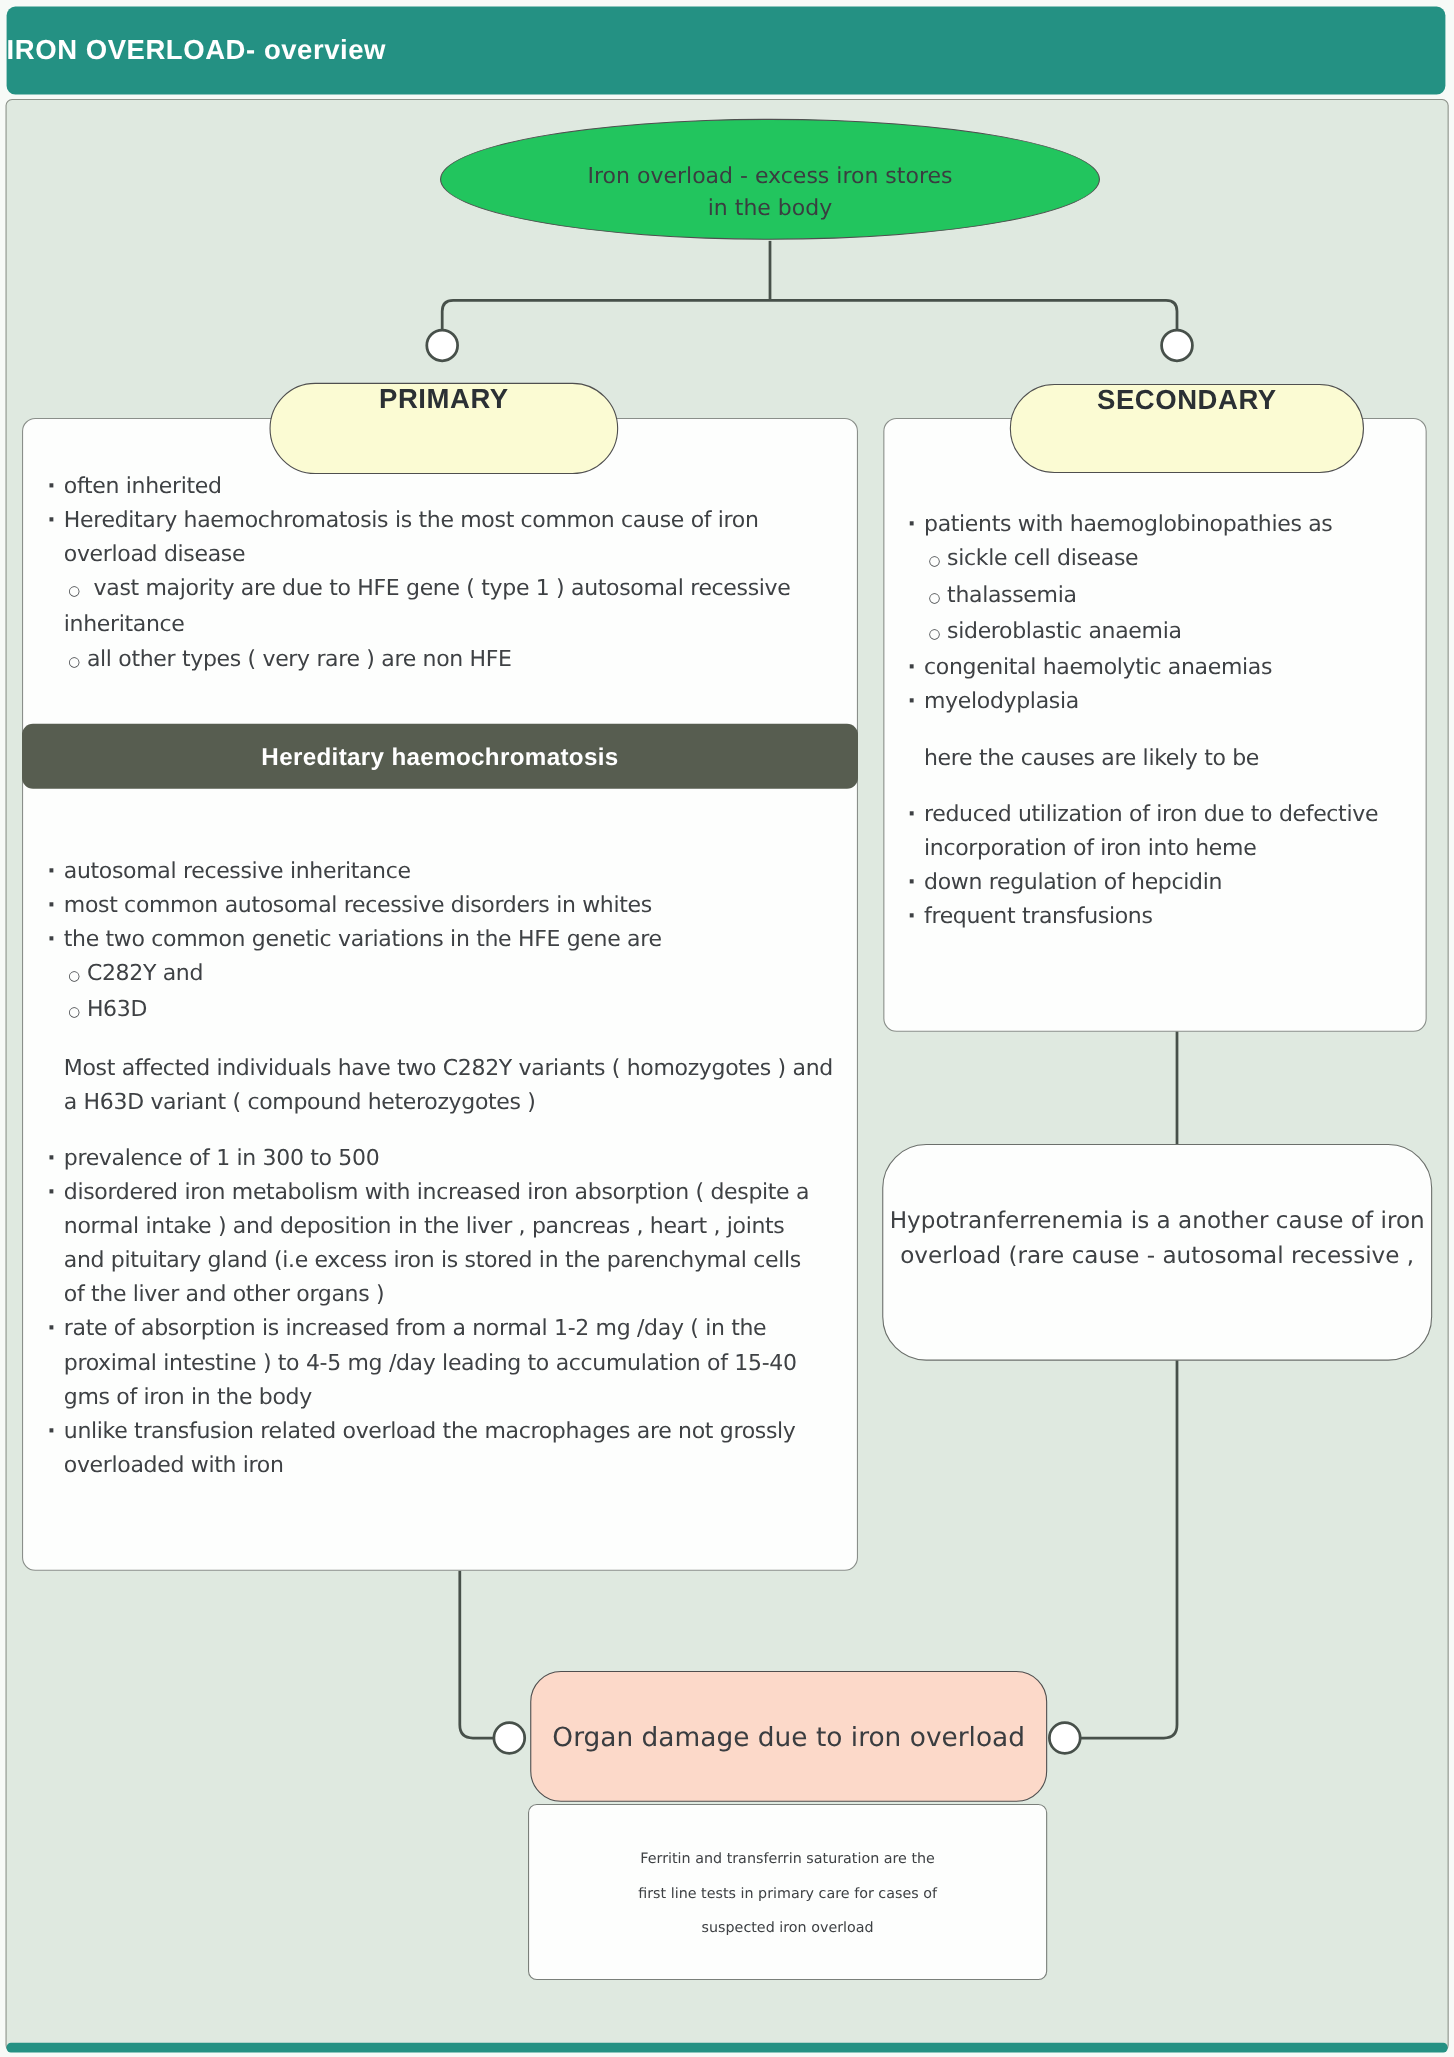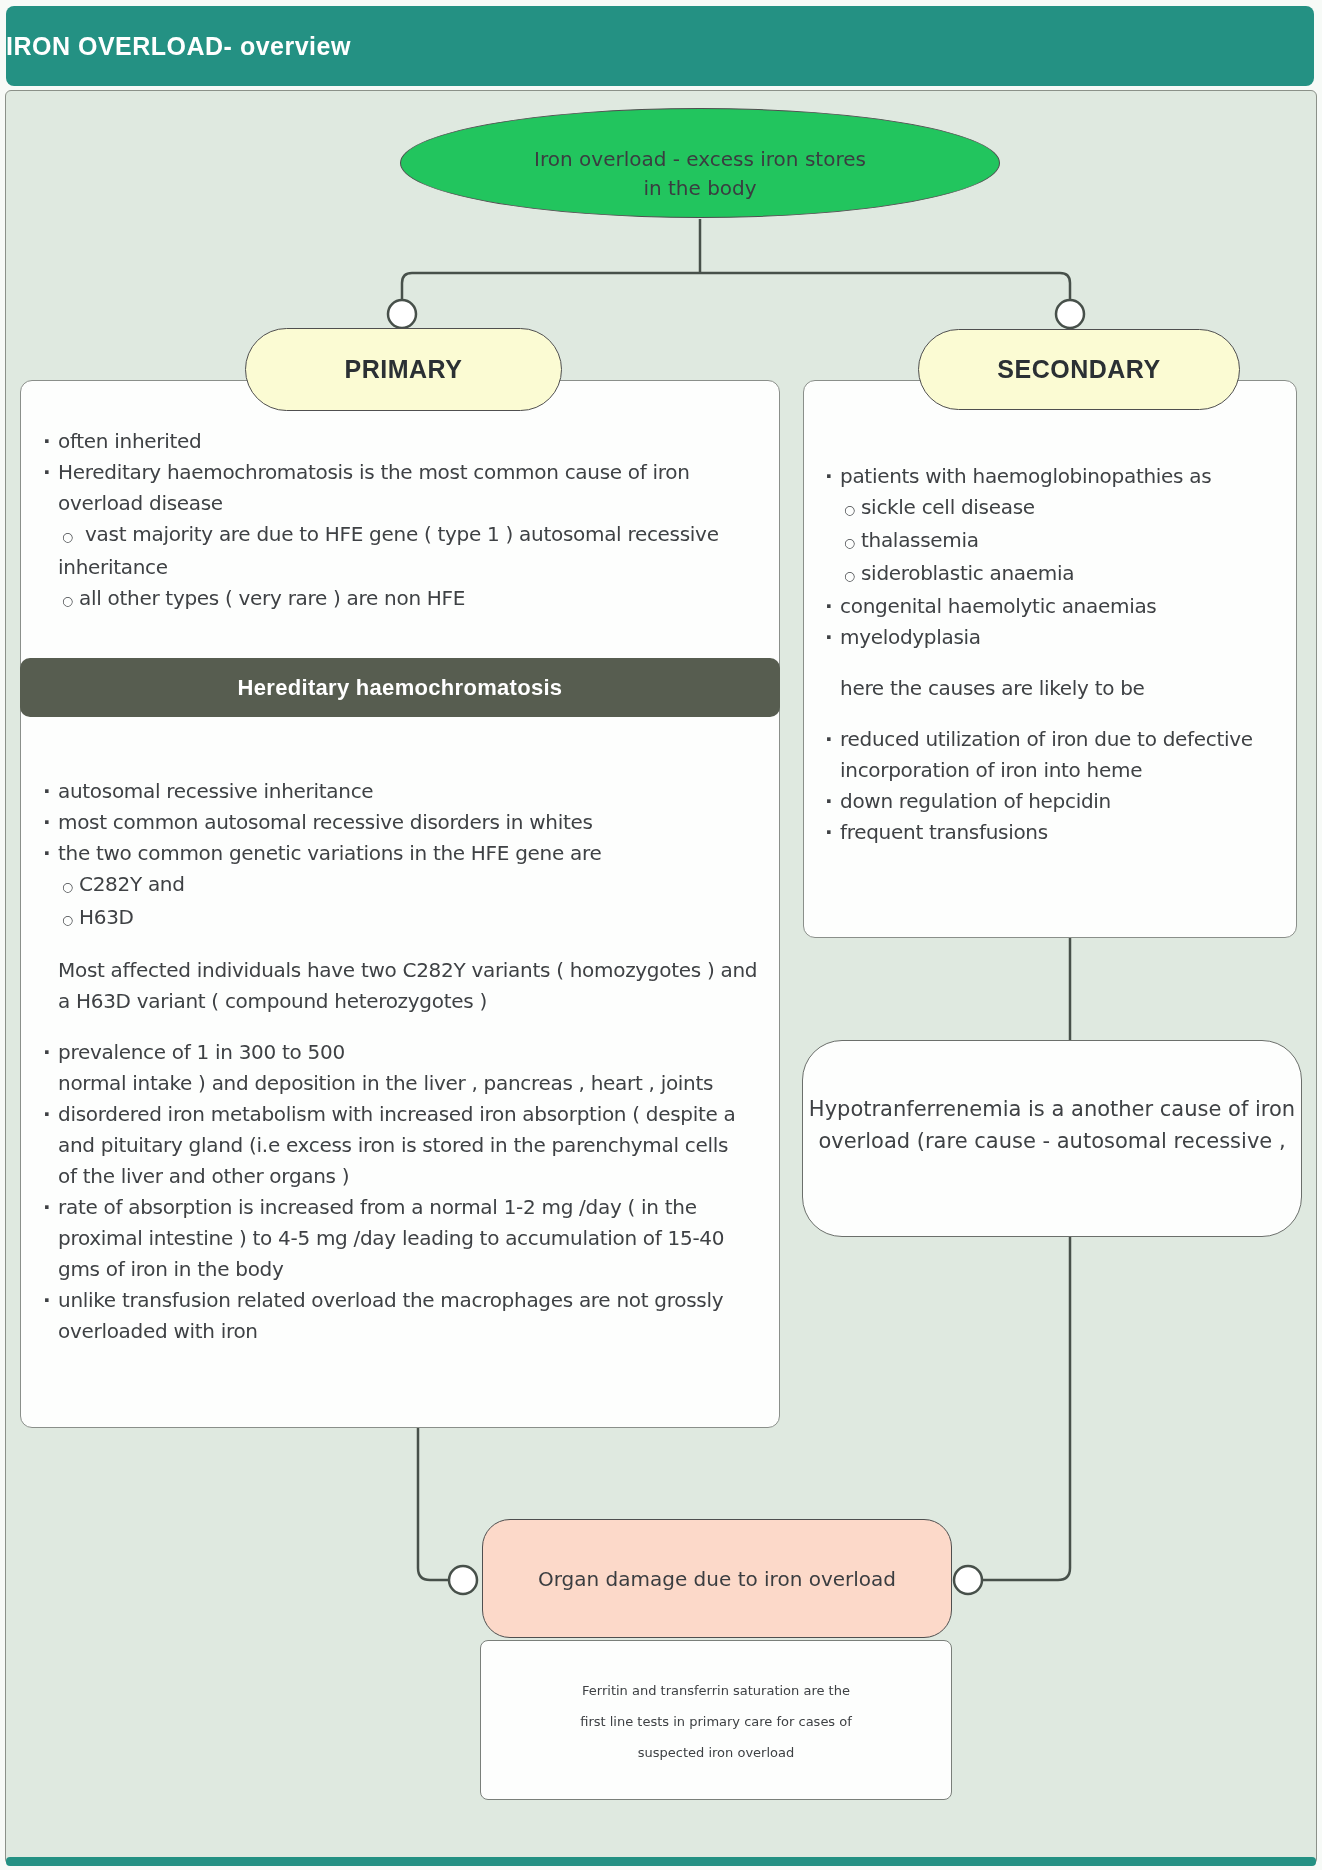--- a/index.html
+++ b/index.html
@@ -16,23 +16,23 @@
 
   svg.wires{position:absolute;left:0;top:0;pointer-events:none;}
   svg.wires path{fill:none;stroke:#47504a;stroke-width:2.5;}
   svg.wires circle{fill:#ffffff;stroke:#47504a;stroke-width:2.5;}
 
   .node{position:absolute;box-sizing:border-box;}
   .ellipse{left:400px;top:108px;width:600px;height:110px;background:#22c55e;
          border:1.5px solid #4f4f4f;border-radius:50%;text-align:center;
          padding-top:36px;font-size:20px;line-height:29px;color:#3a3d40;}
   .pill{background:#fbfbd3;border:1.5px solid #4f4f4f;border-radius:42px;
-         display:flex;align-items:center;justify-content:center;
+         display:flex;align-items:flex-start;justify-content:center;
          font-family:"Liberation Sans",sans-serif;font-weight:bold;font-size:25px;
-         color:#2b3034;letter-spacing:.5px;z-index:4;}
+         color:#2b3034;letter-spacing:.5px;z-index:4;margin-top:20px;}
   .pill.primary{left:245px;top:328px;width:317px;height:83px;}
   .pill.secondary{left:918px;top:329px;width:322px;height:81px;}
 
   .whitebox{background:#fdfefd;border:1.5px solid #8a8f8a;border-radius:12px;z-index:2;}
   .box-primary{left:20px;top:380px;width:760px;height:1048px;}
   .box-secondary{left:803px;top:380px;width:494px;height:558px;}
 
   .subheader{left:20px;top:658px;width:760px;height:59px;background:#575d50;
          border-radius:10px;display:flex;align-items:center;justify-content:center;
          color:#ffffff;font-weight:bold;font-size:22px;z-index:3;
@@ -49,21 +49,21 @@
   .row.gap{margin-top:20px;}
   .list-primary-intro{left:43px;top:426px;}
   .list-primary-detail{left:43px;top:776px;}
   .list-secondary{left:825px;top:461px;}
 
   .hypo{left:802px;top:1040px;width:500px;height:197px;background:#fdfefd;
          border:1.5px solid #6b6f6b;border-radius:40px;text-align:center;
          padding-top:52px;font-size:21px;line-height:32px;z-index:2;}
   .organ{left:482px;top:1519px;width:470px;height:119px;background:#fcd9c9;
          border:1.5px solid #4f4f4f;border-radius:28px;display:flex;align-items:center;
-         justify-content:center;font-size:20px;color:#3a3d40;z-index:4;}
+         justify-content:center;font-size:24px;color:#3a3d40;z-index:4;}
   .ferritin{left:480px;top:1640px;width:472px;height:160px;background:#fdfefd;
          border:1.5px solid #7a7f7a;border-radius:8px;text-align:center;
          padding-top:34px;font-size:13px;line-height:31px;z-index:2;}
 </style>
 </head>
 <body>
 
 <div class="canvas">
 
   <div class="panel"></div>
@@ -114,22 +114,22 @@
 
   <div class="list list-primary-detail">
       <div class="row dot"><span class="mk"></span><span class="tx">autosomal recessive inheritance</span></div>
       <div class="row dot"><span class="mk"></span><span class="tx">most common autosomal recessive disorders in whites</span></div>
       <div class="row dot"><span class="mk"></span><span class="tx">the two common genetic variations in the HFE gene are</span></div>
       <div class="row circle"><span class="mk"></span><span class="tx">C282Y and</span></div>
       <div class="row circle"><span class="mk"></span><span class="tx">H63D</span></div>
       <div class="row plain gap"><span class="mk"></span><span class="tx">Most affected individuals have two C282Y variants ( homozygotes ) and</span></div>
       <div class="row cont"><span class="mk"></span><span class="tx">a H63D variant ( compound heterozygotes )</span></div>
       <div class="row dot gap"><span class="mk"></span><span class="tx">prevalence of 1 in 300 to 500</span></div>
+      <div class="row dot"><span class="mk"></span><span class="tx">disordered iron metabolism with increased iron absorption ( despite a</span></div>
       <div class="row cont"><span class="mk"></span><span class="tx">normal intake ) and deposition in the liver , pancreas , heart , joints</span></div>
-      <div class="row dot"><span class="mk"></span><span class="tx">disordered iron metabolism with increased iron absorption ( despite a</span></div>
       <div class="row cont"><span class="mk"></span><span class="tx">and pituitary gland (i.e excess iron is stored in the parenchymal cells</span></div>
       <div class="row cont"><span class="mk"></span><span class="tx">of the liver and other organs )</span></div>
       <div class="row dot"><span class="mk"></span><span class="tx">rate of absorption is increased from a normal 1-2 mg /day ( in the</span></div>
       <div class="row cont"><span class="mk"></span><span class="tx">proximal intestine ) to 4-5 mg /day leading to accumulation of 15-40</span></div>
       <div class="row cont"><span class="mk"></span><span class="tx">gms of iron in the body</span></div>
       <div class="row dot"><span class="mk"></span><span class="tx">unlike transfusion related overload the macrophages are not grossly</span></div>
       <div class="row cont"><span class="mk"></span><span class="tx">overloaded with iron</span></div>
     </div>
 
   <div class="list list-secondary">

